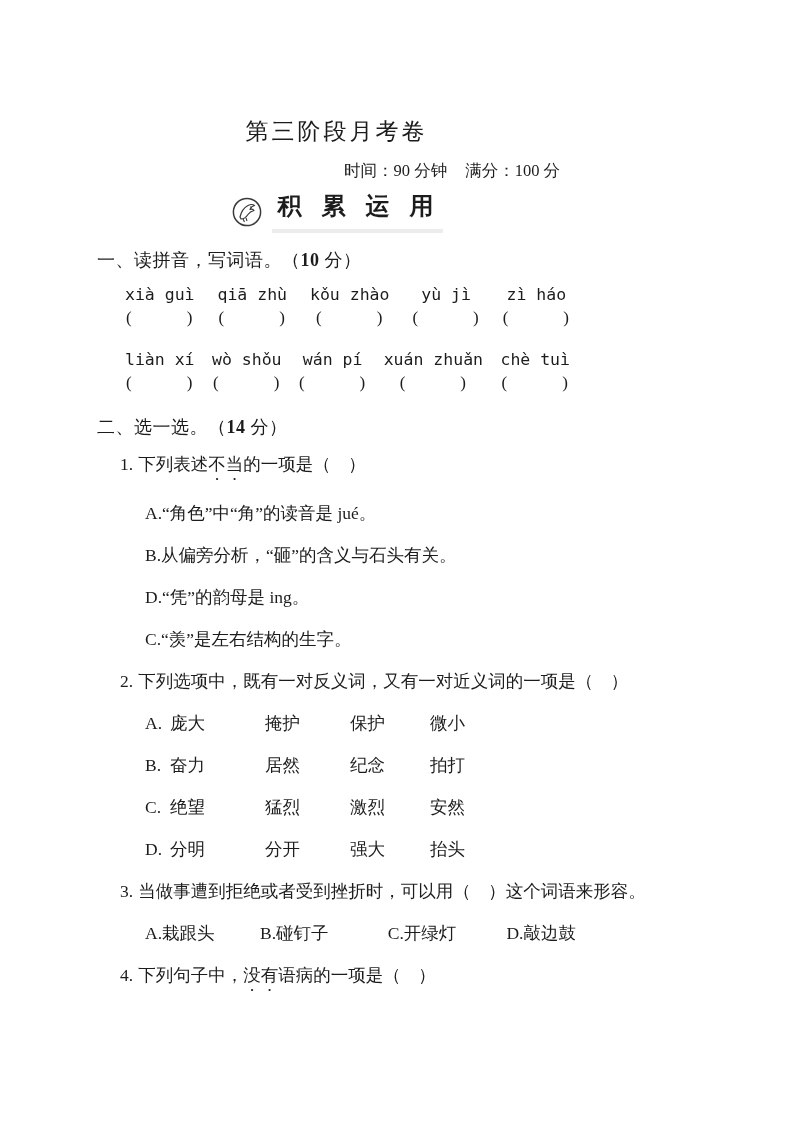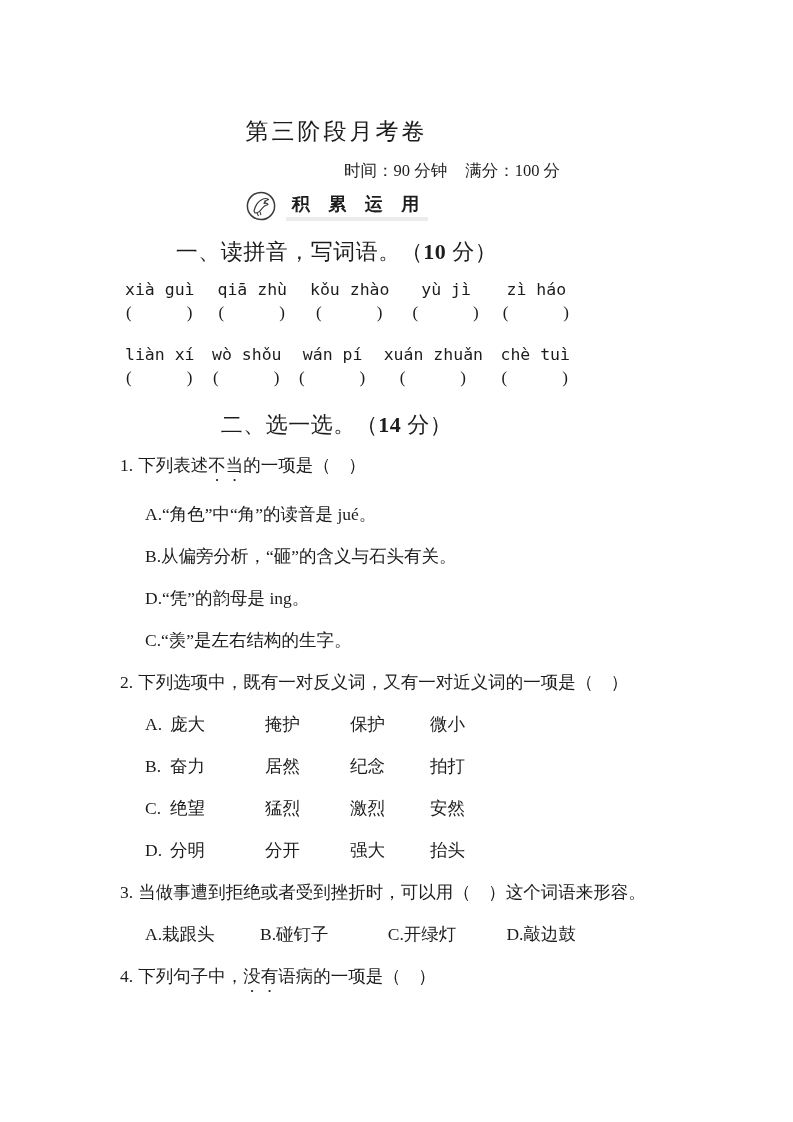--- a/index.html
+++ b/index.html
@@ -28,31 +28,30 @@
   }
   .meta .gap { display: inline-block; width: 18px; }
   .banner {
     display: flex;
     justify-content: center;
     align-items: center;
     gap: 9px;
     margin: 0 0 15px 0;
   }
   .banner-label {
-    font-size: 18px;
+    font-size: 24px;
     font-weight: bold;
     letter-spacing: 7px;
-    padding: 0 2px 1px 6px;
+    padding: 0 2px 7px 6px;
     border-bottom: 4px solid #ececec;
   }
   .sec-head {
-    font-size: 22px;
+    font-size: 18px;
     letter-spacing: 0.5px;
     margin: 12px 0 13px 0;
-    text-align: center;
   }
   .score-num { font-weight: bold; }
   .py-grid {
     display: flex;
     justify-content: space-between;
     margin: 6px 6px 0 28px;
   }
   .py-cell {
     display: flex;
     flex-direction: column;

